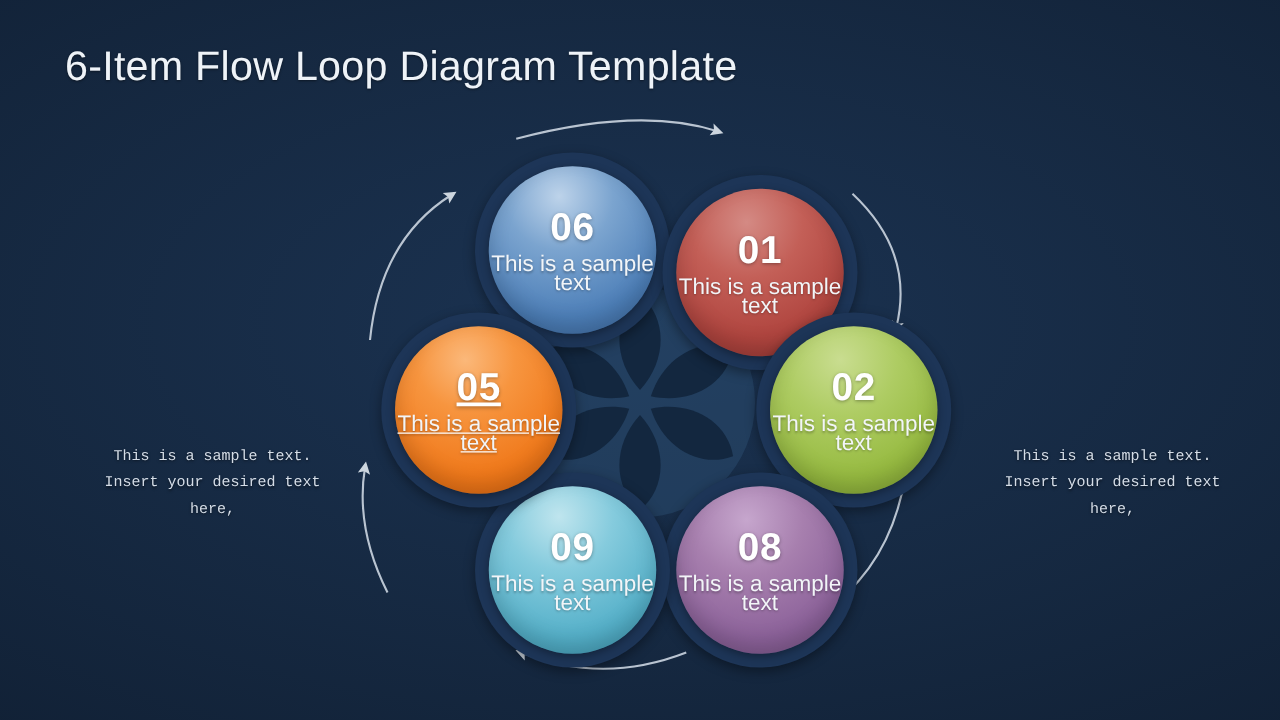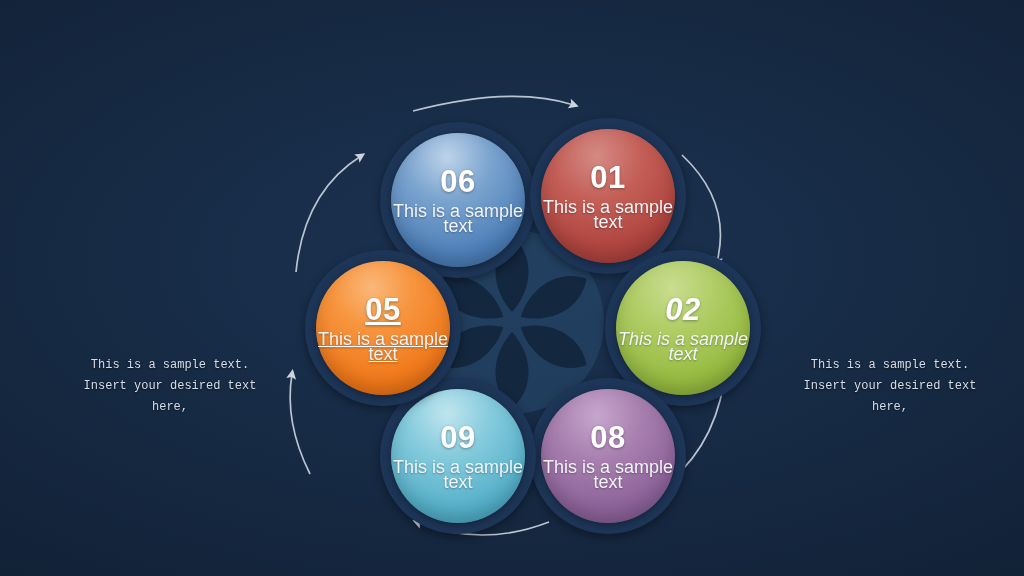--- a/index.html
+++ b/index.html
@@ -88,38 +88,39 @@
   }
   .disc .cap {
     font-size:18px;
     line-height:15.5px;
     color:#f2f5f8;
     text-shadow:0 1px 2px rgba(0,0,0,.3);
   }
 
   
   #node-06 { left:118px; top:40px;  }
-  #node-01 { left:268px; top:36px;  }
-  #node-02 { left:343px; top:168px;font-style:italic; }
+  #node-01 { left:268px; top:58px;  }
+  #node-02 { left:343px; top:168px; }
   #node-03 { left:268px; top:296px; }
   #node-04 { left:118px; top:296px; }
   #node-05 { left:43px;  top:168px; }
 
   .g-red    { background:radial-gradient(circle at 42% 20%, #d48a84 0%, #c35f57 34%, #b0453f 70%, #9e3a36 100%); }
   .g-green  { background:radial-gradient(circle at 42% 20%, #c9dd90 0%, #aecc63 34%, #96ba40 72%, #86a936 100%); }
   .g-purple { background:radial-gradient(circle at 42% 20%, #c6a6cd 0%, #a77fae 34%, #8c629a 72%, #7d578b 100%); }
   .g-cyan   { background:radial-gradient(circle at 42% 18%, #bfe5ee 0%, #85cbdd 32%, #55b0c9 72%, #3f9cb6 100%); }
   .g-orange { background:radial-gradient(circle at 42% 20%, #fbb87a 0%, #f7953f 30%, #f0791b 70%, #e4690d 100%);text-decoration:underline; }
   .g-blue   { background:radial-gradient(circle at 42% 18%, #bdd3ea 0%, #7ba4cf 32%, #4d7fb8 72%, #3f6ea6 100%); }
 </style>
 </head>
 <body>
 
 <div id="slide">
 
+  <div id="title">6-Item Flow Loop Diagram Template</div>
 
   <div id="caption-left" class="side-caption">This is a sample text. Insert your desired text here,</div>
   <div id="caption-right" class="side-caption">This is a sample text. Insert your desired text here,</div>
 
   <div id="diagram">
 
     <svg id="arcs" viewBox="0 0 500 480">
       <defs>
         <marker id="ah" viewBox="0 0 12 12" refX="6" refY="6" markerWidth="7" markerHeight="7" orient="auto-start-reverse">
           <path d="M1 1 L11 6 L1 11 L3 6 Z" fill="#ccd5de"></path>

